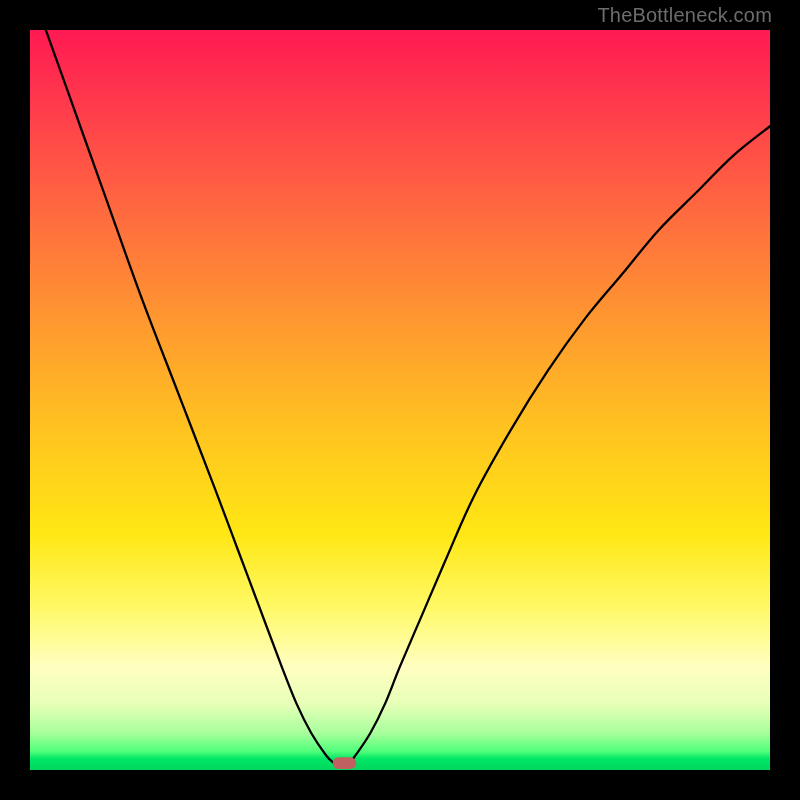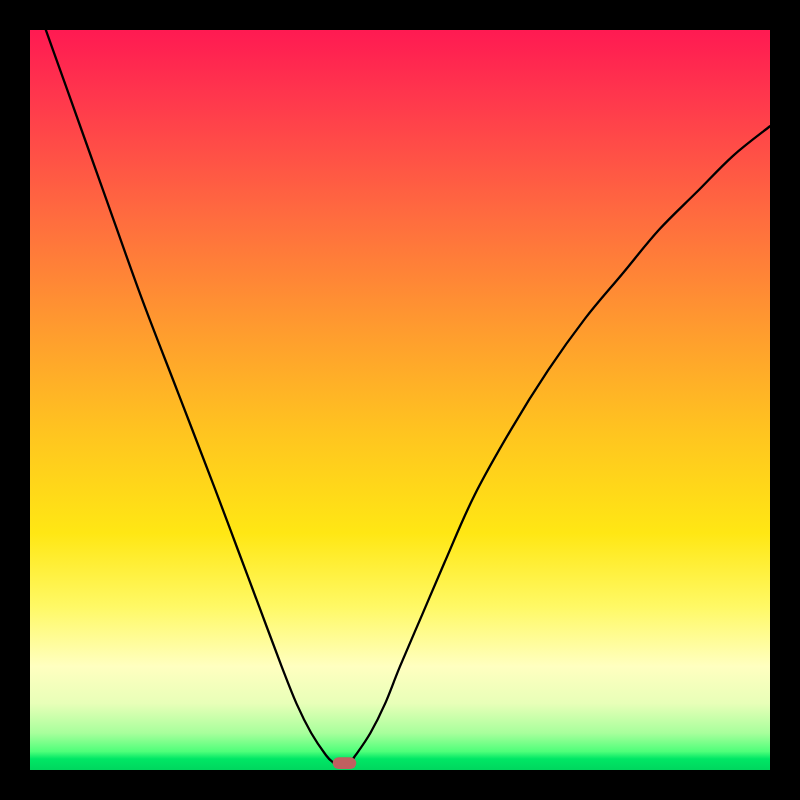--- a/index.html
+++ b/index.html
@@ -64,20 +64,21 @@
     font-size: 20px;
     letter-spacing: 0.2px;
     font-weight: 400;
   }
 </style>
 </head>
 <body>
 
 <div class="frame">
 
+  <div class="watermark">TheBottleneck.com</div>
 
   <div class="plot-area">
     <div class="gradient-bg"></div>
 
     <svg class="curve" viewBox="0 0 740 740" preserveAspectRatio="none">
       <path id="curve-path" fill="none" stroke="#000000" stroke-width="2.3" stroke-linecap="round" stroke-linejoin="round" d="M 0 -44.40000000000009 C 6.17 -27.13, 24.67 24.67, 37.00 59.20 C 49.33 93.73, 61.67 128.27, 74.00 162.80 C 86.33 197.33, 98.67 233.10, 111.00 266.40 C 123.33 299.70, 135.67 330.53, 148.00 362.60 C 160.33 394.67, 175.13 432.90, 185.00 458.80 C 194.87 484.70, 199.80 498.27, 207.20 518.00 C 214.60 537.73, 222.00 557.47, 229.40 577.20 C 236.80 596.93, 245.43 620.37, 251.60 636.40 C 257.77 652.43, 261.47 662.30, 266.40 673.40 C 271.33 684.50, 276.27 694.37, 281.20 703.00 C 286.13 711.63, 292.30 720.27, 296.00 725.20 C 299.70 730.13, 300.93 730.50, 303.40 732.60 C 305.87 734.70, 308.33 737.41, 310.80 737.78 C 313.27 738.15, 315.73 736.92, 318.20 734.82 C 320.67 732.72, 321.90 730.50, 325.60 725.20 C 329.30 719.90, 335.47 711.63, 340.40 703.00 C 345.33 694.37, 350.27 684.50, 355.20 673.40 C 360.13 662.30, 363.83 651.20, 370.00 636.40 C 376.17 621.60, 384.80 601.87, 392.20 584.60 C 399.60 567.33, 405.77 552.53, 414.40 532.80 C 423.03 513.07, 432.90 488.40, 444.00 466.20 C 455.10 444.00, 468.67 420.57, 481.00 399.60 C 493.33 378.63, 505.67 358.90, 518.00 340.40 C 530.33 321.90, 542.67 304.63, 555.00 288.60 C 567.33 272.57, 579.67 259.00, 592.00 244.20 C 604.33 229.40, 616.67 213.37, 629.00 199.80 C 641.33 186.23, 653.67 175.13, 666.00 162.80 C 678.33 150.47, 690.67 136.90, 703.00 125.80 C 715.33 114.70, 733.83 101.13, 740.00 96.20"></path>
       <rect id="marker-rect" rx="6" ry="6" x="302.66" y="727.16" width="23.68" height="11.84" fill="#c06060"></rect>
     </svg>
   </div>
 </div>

